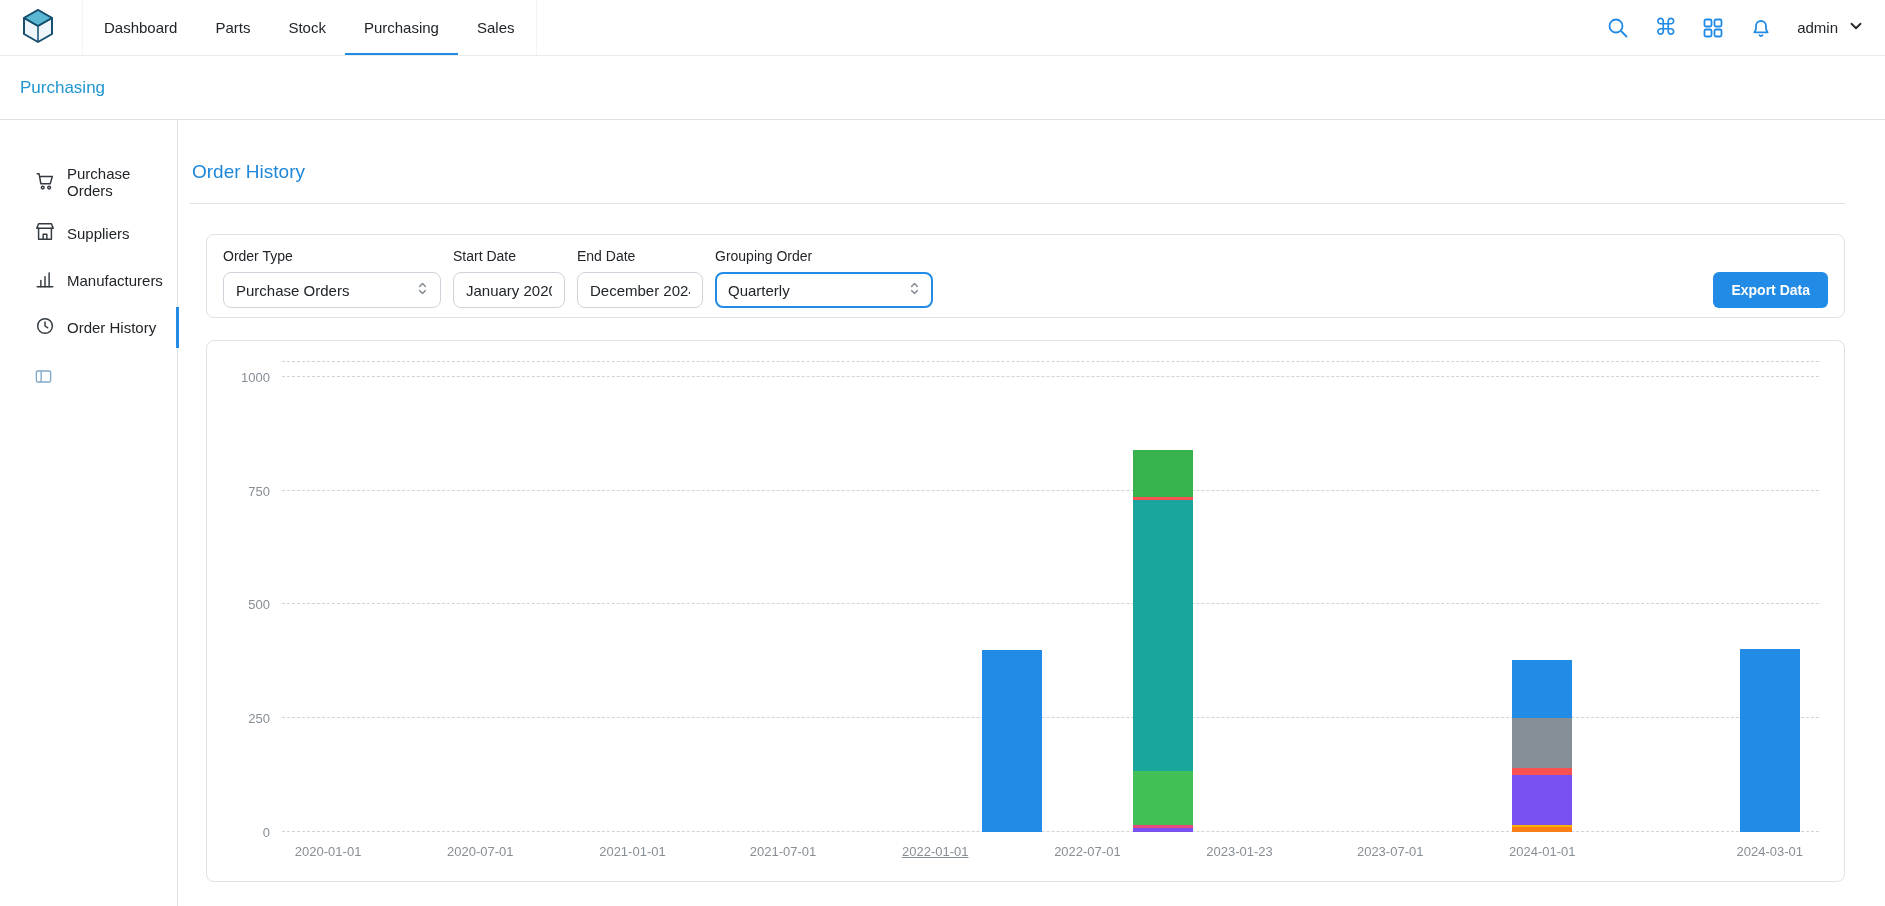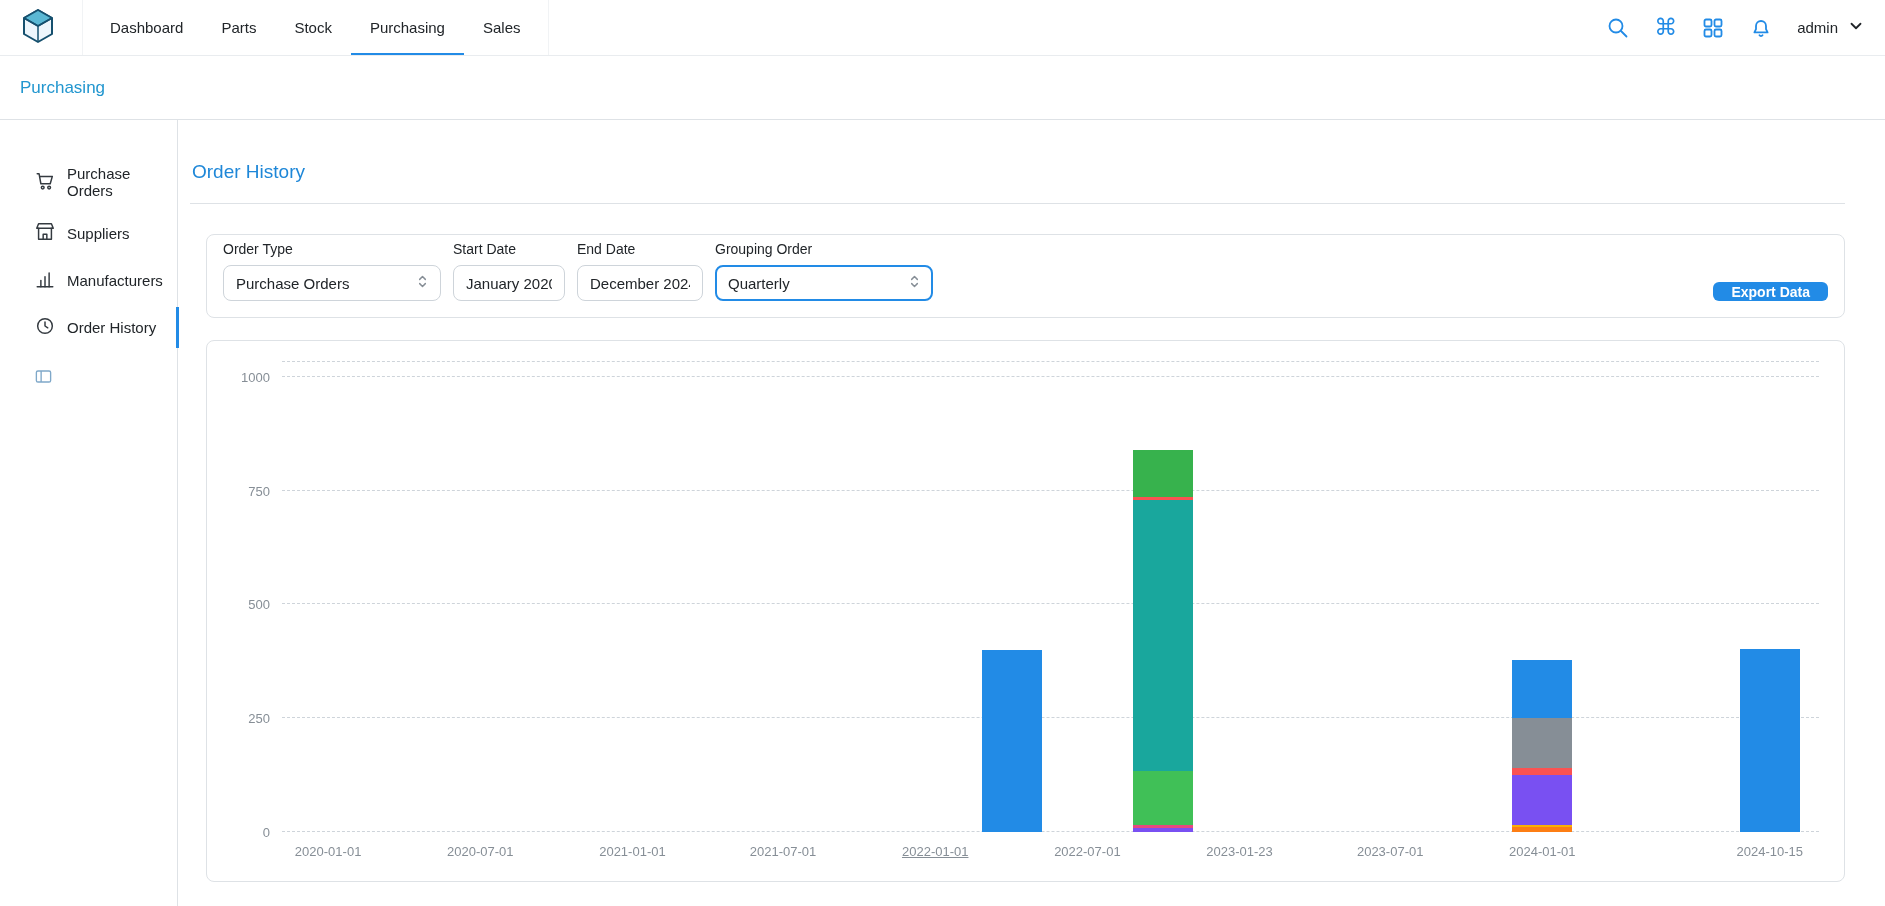--- a/index.html
+++ b/index.html
@@ -6,21 +6,21 @@
     --accent:#228be6; --heading:#1e87d8; --breadcrumb:#2196cf;
     --border:#dee2e6; --muted:#868e96; --text:#212529; --control-border:#ced4da;
   }
   *{box-sizing:border-box;}
   body{width:1885px;height:906px;margin:0;overflow:hidden;background:#fff;
        font-family:"Liberation Sans",sans-serif;color:var(--text);}
 
   
   .navbar{height:56px;display:flex;align-items:center;padding:0 20px;border-bottom:1px solid #e9ecef;}
   .logo{display:flex;margin-right:12px;cursor:pointer;}
-  .tabs{display:flex;align-self:stretch;margin-left:14px;border-left:1px solid #f1f3f5;border-right:1px solid #f1f3f5;padding:0 8px;}
+  .tabs{display:flex;align-self:stretch;margin-left:14px;border-left:1px solid #f1f3f5;border-right:1px solid #f1f3f5;padding:0 2px;}
   .tab{display:flex;align-items:center;padding:0 19px;font-size:15px;cursor:pointer;
        border-bottom:2px solid transparent;border-top:2px solid transparent;white-space:nowrap;}
   .tab.active{border-bottom-color:var(--accent);}
   .nav-right{margin-left:auto;display:flex;align-items:center;gap:24px;}
   .nav-icon{display:flex;align-items:center;color:var(--accent);cursor:pointer;}
   .cmd{font-size:23px;line-height:1;}
   .user{display:flex;align-items:center;gap:9px;font-size:15px;cursor:pointer;}
 
   
   .breadcrumb-bar{height:64px;display:flex;align-items:center;padding:0 20px;border-bottom:1px solid var(--border);}
@@ -34,32 +34,32 @@
   .side-item svg{flex-shrink:0;color:#343a40;}
   .side-item.active::after{content:"";position:absolute;right:-2px;top:3px;bottom:3px;width:3px;background:var(--accent);}
   .collapse{margin:16px 0 0 34px;display:inline-flex;cursor:pointer;color:#7fa8c9;}
 
   main{flex:1;padding:40px 40px 0 12px;}
   .page-title{margin:0 0 0 2px;font-size:19px;font-weight:500;color:var(--heading);line-height:23px;}
   .divider{border-top:1px solid var(--border);margin-top:20px;}
 
   
   .filter-card{margin:30px 0 0 16px;height:84px;border:1px solid var(--border);border-radius:8px;
-               padding:12px 16px 16px;display:flex;align-items:flex-end;gap:12px;}
+               padding:12px 16px 9px;display:flex;align-items:flex-end;gap:12px;}
   .field{display:flex;flex-direction:column;gap:8px;}
   .field label{font-size:14px;}
   .select{height:36px;border:1px solid var(--control-border);border-radius:8px;background:#fff;
           display:flex;align-items:center;justify-content:space-between;gap:8px;
           padding:0 9px 0 12px;font-size:15px;cursor:pointer;}
   .select.focused{border:2px solid var(--accent);padding:0 8px 0 11px;}
   .w-lg{width:218px;}
   input.date{height:36px;border:1px solid var(--control-border);border-radius:8px;padding:0 12px;
              font-size:15px;font-family:inherit;color:var(--text);}
   .w-start{width:112px;} .w-end{width:126px;}
-  .export-btn{margin-left:auto;height:19px;padding:0 18px;background:var(--accent);color:#fff;border:none;
+  .export-btn{margin-left:auto;height:36px;padding:0 18px;background:var(--accent);color:#fff;border:none;
               border-radius:6px;font-size:14px;font-weight:700;font-family:inherit;cursor:pointer;}
 
   
   .chart-card{margin:22px 0 0 16px;height:542px;border:1px solid var(--border);border-radius:8px;position:relative;}
   .chart-plot{position:absolute;left:75px;right:25px;top:20px;bottom:49px;}
   .gridline{position:absolute;left:0;right:0;height:0;border-top:1px dashed #ced4da;}
   .y-tick{position:absolute;right:calc(100% + 12px);transform:translateY(50%);font-size:13px;color:var(--muted);}
   .x-tick{position:absolute;top:calc(100% + 12px);transform:translateX(-50%);font-size:13px;color:var(--muted);white-space:nowrap;}
   .bar-seg{position:absolute;}
 </style>
@@ -232,21 +232,21 @@
           <div class="y-tick" style="bottom: 96.6184%;">1000</div>
           <div class="x-tick" style="left: 3%;">2020-01-01</div>
           <div class="x-tick" style="left: 12.9%;">2020-07-01</div>
           <div class="x-tick" style="left: 22.8%;">2021-01-01</div>
           <div class="x-tick" style="left: 32.6%;">2021-07-01</div>
           <div class="x-tick" style="left: 42.5%; text-decoration: underline;">2022-01-01</div>
           <div class="x-tick" style="left: 52.4%;">2022-07-01</div>
           <div class="x-tick" style="left: 62.3%;">2023-01-23</div>
           <div class="x-tick" style="left: 72.1%;">2023-07-01</div>
           <div class="x-tick" style="left: 82%;">2024-01-01</div>
-          <div class="x-tick" style="left: 96.8%;">2024-10-15</div>
+          <div class="x-tick" style="left: 96.8%;">2024-03-01</div>
           <div class="bar-seg" title="2022-04-01" style="left: calc(47.5% - 30px); width: 60px; bottom: 0%; height: 38.6473%; background: rgb(34, 139, 230);"></div>
           <div class="bar-seg" title="2022-10-01" style="left: calc(57.3% - 30px); width: 60px; bottom: 0%; height: 0.772947%; background: rgb(121, 80, 242);"></div>
           <div class="bar-seg" title="2022-10-01" style="left: calc(57.3% - 30px); width: 60px; bottom: 0.772947%; height: 0.772947%; background: rgb(230, 73, 128);"></div>
           <div class="bar-seg" title="2022-10-01" style="left: calc(57.3% - 30px); width: 60px; bottom: 1.54589%; height: 11.401%; background: rgb(64, 192, 87);"></div>
           <div class="bar-seg" title="2022-10-01" style="left: calc(57.3% - 30px); width: 60px; bottom: 12.9469%; height: 57.4879%; background: rgb(25, 167, 157);"></div>
           <div class="bar-seg" title="2022-10-01" style="left: calc(57.3% - 30px); width: 60px; bottom: 70.4348%; height: 0.772947%; background: rgb(250, 82, 82);"></div>
           <div class="bar-seg" title="2022-10-01" style="left: calc(57.3% - 30px); width: 60px; bottom: 71.2077%; height: 9.95169%; background: rgb(55, 178, 77);"></div>
           <div class="bar-seg" title="2024-01-01" style="left: calc(82% - 30px); width: 60px; bottom: 0%; height: 0.966184%; background: rgb(253, 126, 20);"></div>
           <div class="bar-seg" title="2024-01-01" style="left: calc(82% - 30px); width: 60px; bottom: 0.966184%; height: 0.57971%; background: rgb(250, 176, 5);"></div>
           <div class="bar-seg" title="2024-01-01" style="left: calc(82% - 30px); width: 60px; bottom: 1.54589%; height: 10.628%; background: rgb(121, 80, 242);"></div>

